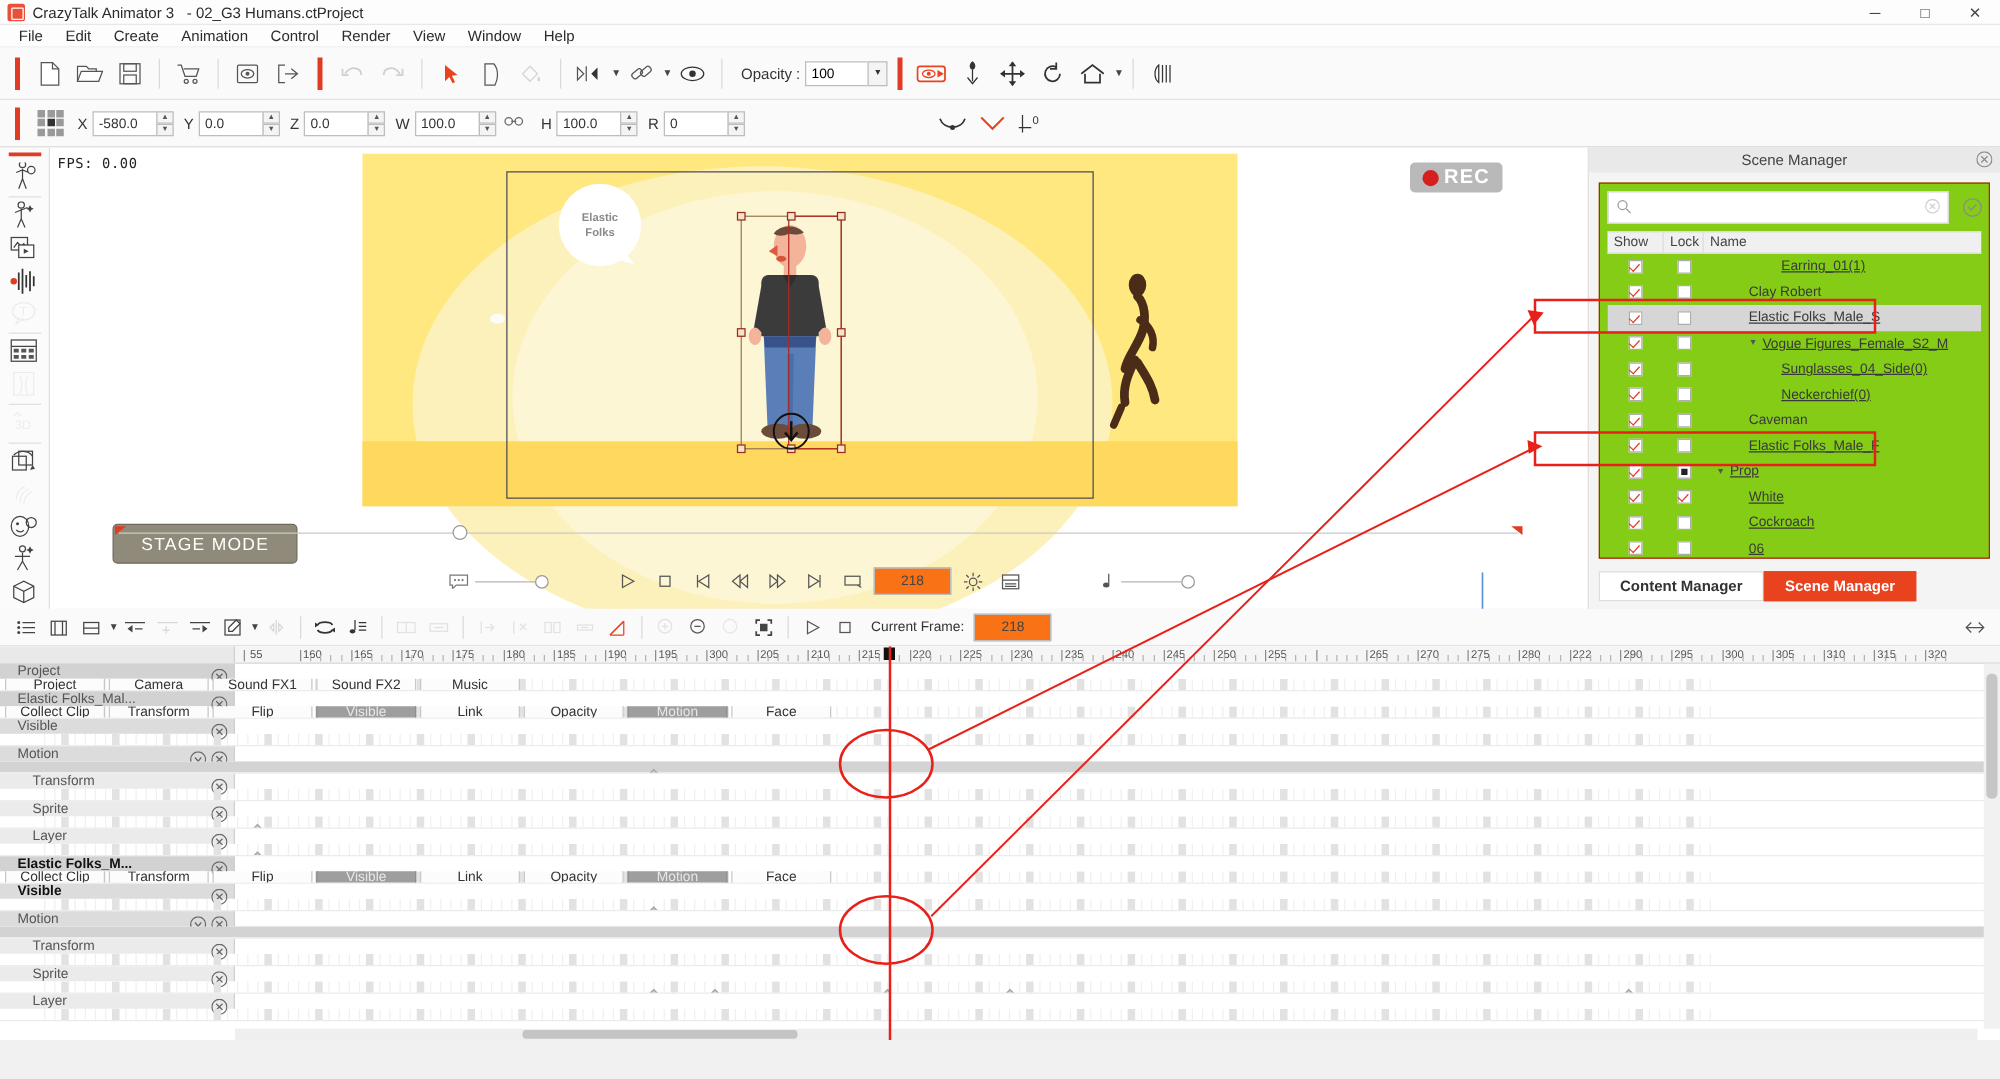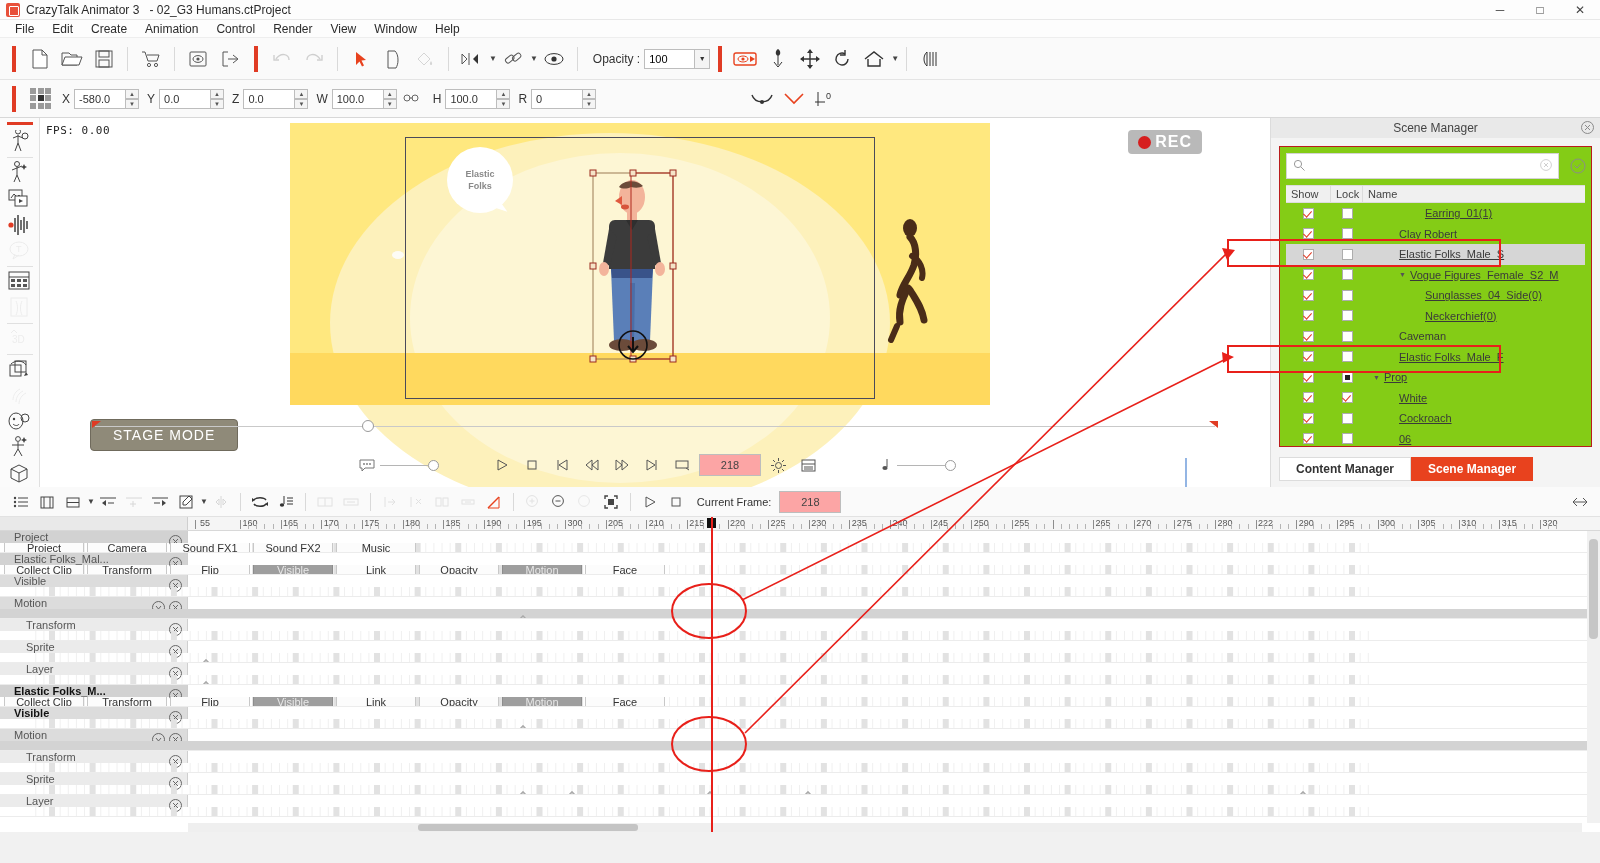--- a/index.html
+++ b/index.html
@@ -96,21 +96,21 @@
   .scrubline{ position:absolute; left:55px; right:55px; top:11px; height:1px; background:#c9c9c9;}
   .scrubknob{ position:absolute; left:322px; top:5px; width:12px;height:12px;border-radius:50%;
      background:#fff; border:1px solid #9a9a9a;}
   .markL{ position:absolute; left:52px; top:6px; width:0;height:0;
      border-left:9px solid #e03b24; border-bottom:7px solid transparent;}
   .markR{ position:absolute; right:52px; top:6px; width:0;height:0;
      border-right:9px solid #e03b24; border-bottom:7px solid transparent;}
   .transport{ position:absolute; left:0; bottom:2px; width:100%; height:40px;
      display:flex; align-items:center; justify-content:center; gap:4px;}
   .tp-ico{ width:26px;height:26px;display:flex;align-items:center;justify-content:center;}
-  .framebox{ width:62px;height:22px;border:1px solid #bdbdbd;background:#fca5a5;
+  .framebox{ width:62px;height:22px;border:1px solid #bdbdbd;background:#f97316;
      display:flex;align-items:center;justify-content:center;font-size:11px;color:#444;}
   .slidergrp{ display:flex; align-items:center; gap:0; }
   .sld-line{ width:48px;height:1px;background:#b5b5b5;}
   .sld-knob{ width:11px;height:11px;border-radius:50%;background:#fff;border:1px solid #9a9a9a;}
 
   
   .rightpanel{ width:330px; background:#f4f4f4; border-left:1px solid #dcdcdc;
      display:flex; flex-direction:column;}
   .rp-title{ height:20px; background:#e9e9e9; display:flex; align-items:center;
      justify-content:center; font-size:12px; color:#444; position:relative;}

